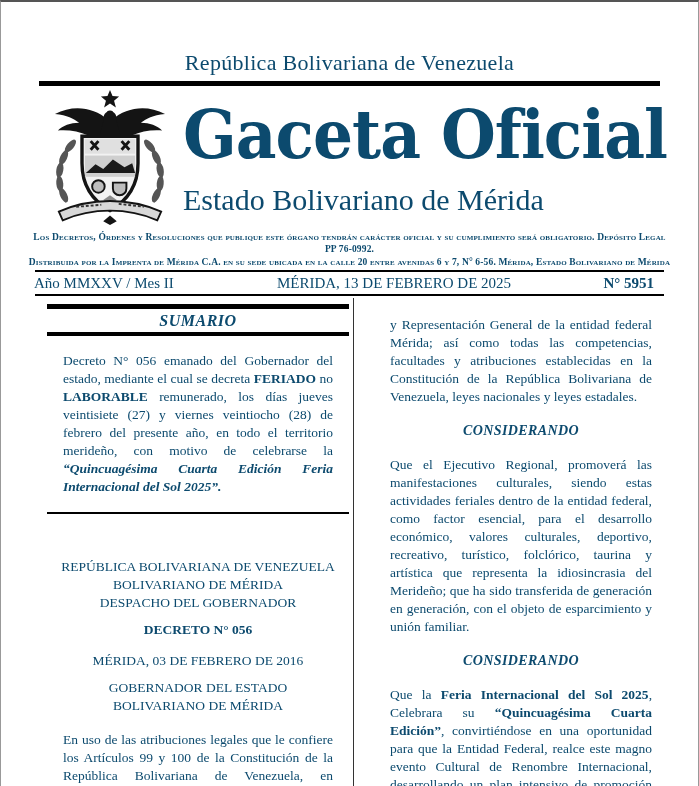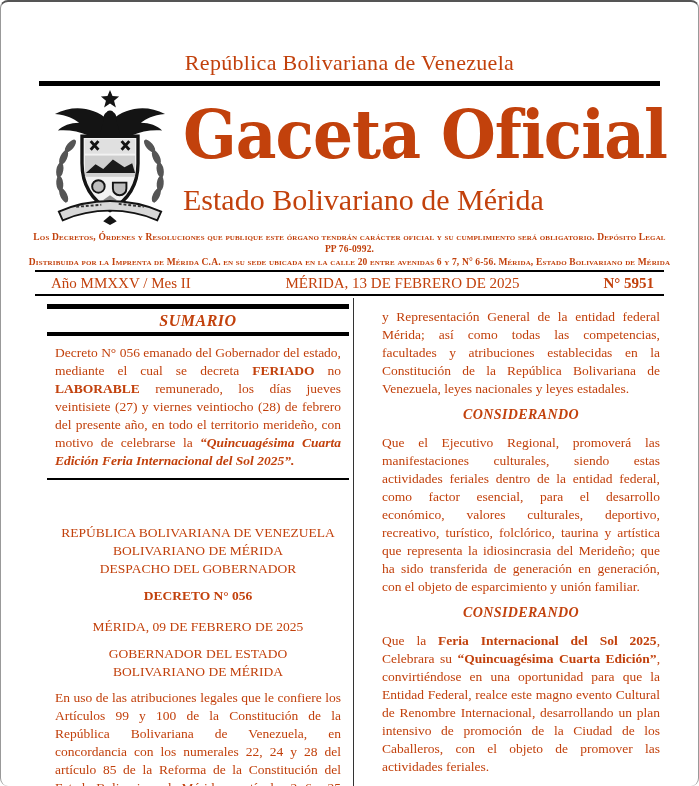--- a/index.html
+++ b/index.html
@@ -2,27 +2,27 @@
 <html><head>
 <meta charset="utf-8">
 <style>
   * { margin: 0; padding: 0; box-sizing: border-box; }
   html, body { background: #fff; }
   .page {
     position: relative;
     width: 699px; height: 786px;
     margin: 0 auto;
     background: #fff;
-    color: #c2410c;
+    color: #0c4a6e;
     border-left: 1px solid #999;
     border-right: 1px solid #999;
     border-top: 2px solid #555;
     overflow: hidden;
     font-family: "Liberation Serif", "DejaVu Serif", serif;
-    display: flex; flex-direction: column; border-radius: 8px;
+    display: flex; flex-direction: column;
   }
   
   .country-title {
     margin-top: 48px;
     text-align: center;
     font-size: 22px;
     letter-spacing: 0.3px;
   }
   .rule { background: #000; margin: 0 38px; }
   .rule.thick { height: 5px; margin-top: 5px; }
@@ -48,32 +48,32 @@
     text-align: center;
     font-variant: small-caps;
     font-weight: bold;
     font-size: 9.5px;
     line-height: 1.3;
     padding: 3px 26px 2px 26px;
     letter-spacing: 0.15px;
   }
   .issue-bar {
     display: flex; align-items: center;
-    padding: 3px 44px 2px 50px;
+    padding: 3px 44px 2px 33px;
     font-size: 15px;
   }
   .issue-left { flex: 0 0 190px; text-align: left; }
   .issue-center { flex: 1; text-align: center; }
   .issue-right { flex: 0 0 90px; text-align: right; font-weight: bold; }
   
   .columns { flex: 1; display: flex; overflow: hidden; margin-top: 2px; }
   .col { font-size: 13.5px; line-height: 18px; }
   .col.left  { width: 352px; flex: 0 0 352px; padding: 6px 4px 0 46px; }
   .col.right { flex: 1; border-left: 1.5px solid #333; padding: 2px 30px 0 20px; }
-  p.just { text-align: justify; margin: 8px; }
+  p.just { text-align: justify; margin: 16px; }
   .sumario-box {
     border-top: 5px solid #000;
     border-bottom: 4px solid #000;
     padding: 3px 0 2px 0;
     text-align: center;
     font-style: italic;
   }
   .sumario-title { font-weight: bold; font-size: 16px; letter-spacing: 0.5px; }
   .summary-par { margin-top: 10px; }
   .rule.thin { height: 2px; margin: 8px 0 0 0; }
@@ -176,21 +176,21 @@
 
       <div class="cblock entity-block">
         <div>REPÚBLICA BOLIVARIANA DE VENEZUELA</div>
         <div>BOLIVARIANO DE MÉRIDA</div>
         <div>DESPACHO DEL GOBERNADOR</div>
       </div>
 
       <div class="cblock decree-number">DECRETO N° 056</div>
 
       <div class="cblock date-block">
-        <div>MÉRIDA, 09 DE FEBRERO DE 2025</div>
+        <div>MÉRIDA, 03 DE FEBRERO DE 2016</div>
       </div>
 
       <div class="cblock name-block">
         <div>GOBERNADOR DEL ESTADO</div>
         <div>BOLIVARIANO DE MÉRIDA</div>
       </div>
 
       <p class="just attr-par">En uso de las atribuciones legales que le confiere los Artículos 99 y 100 de la Constitución de la República Bolivariana de Venezuela, en concordancia con  los numerales 22, 24 y 28 del artículo 85 de la Reforma de la Constitución del Estado Bolivariano de Mérida, y artículos 2, 6 y 25 de la Ley de Reforma a la Ley</p>
     </div>
 

